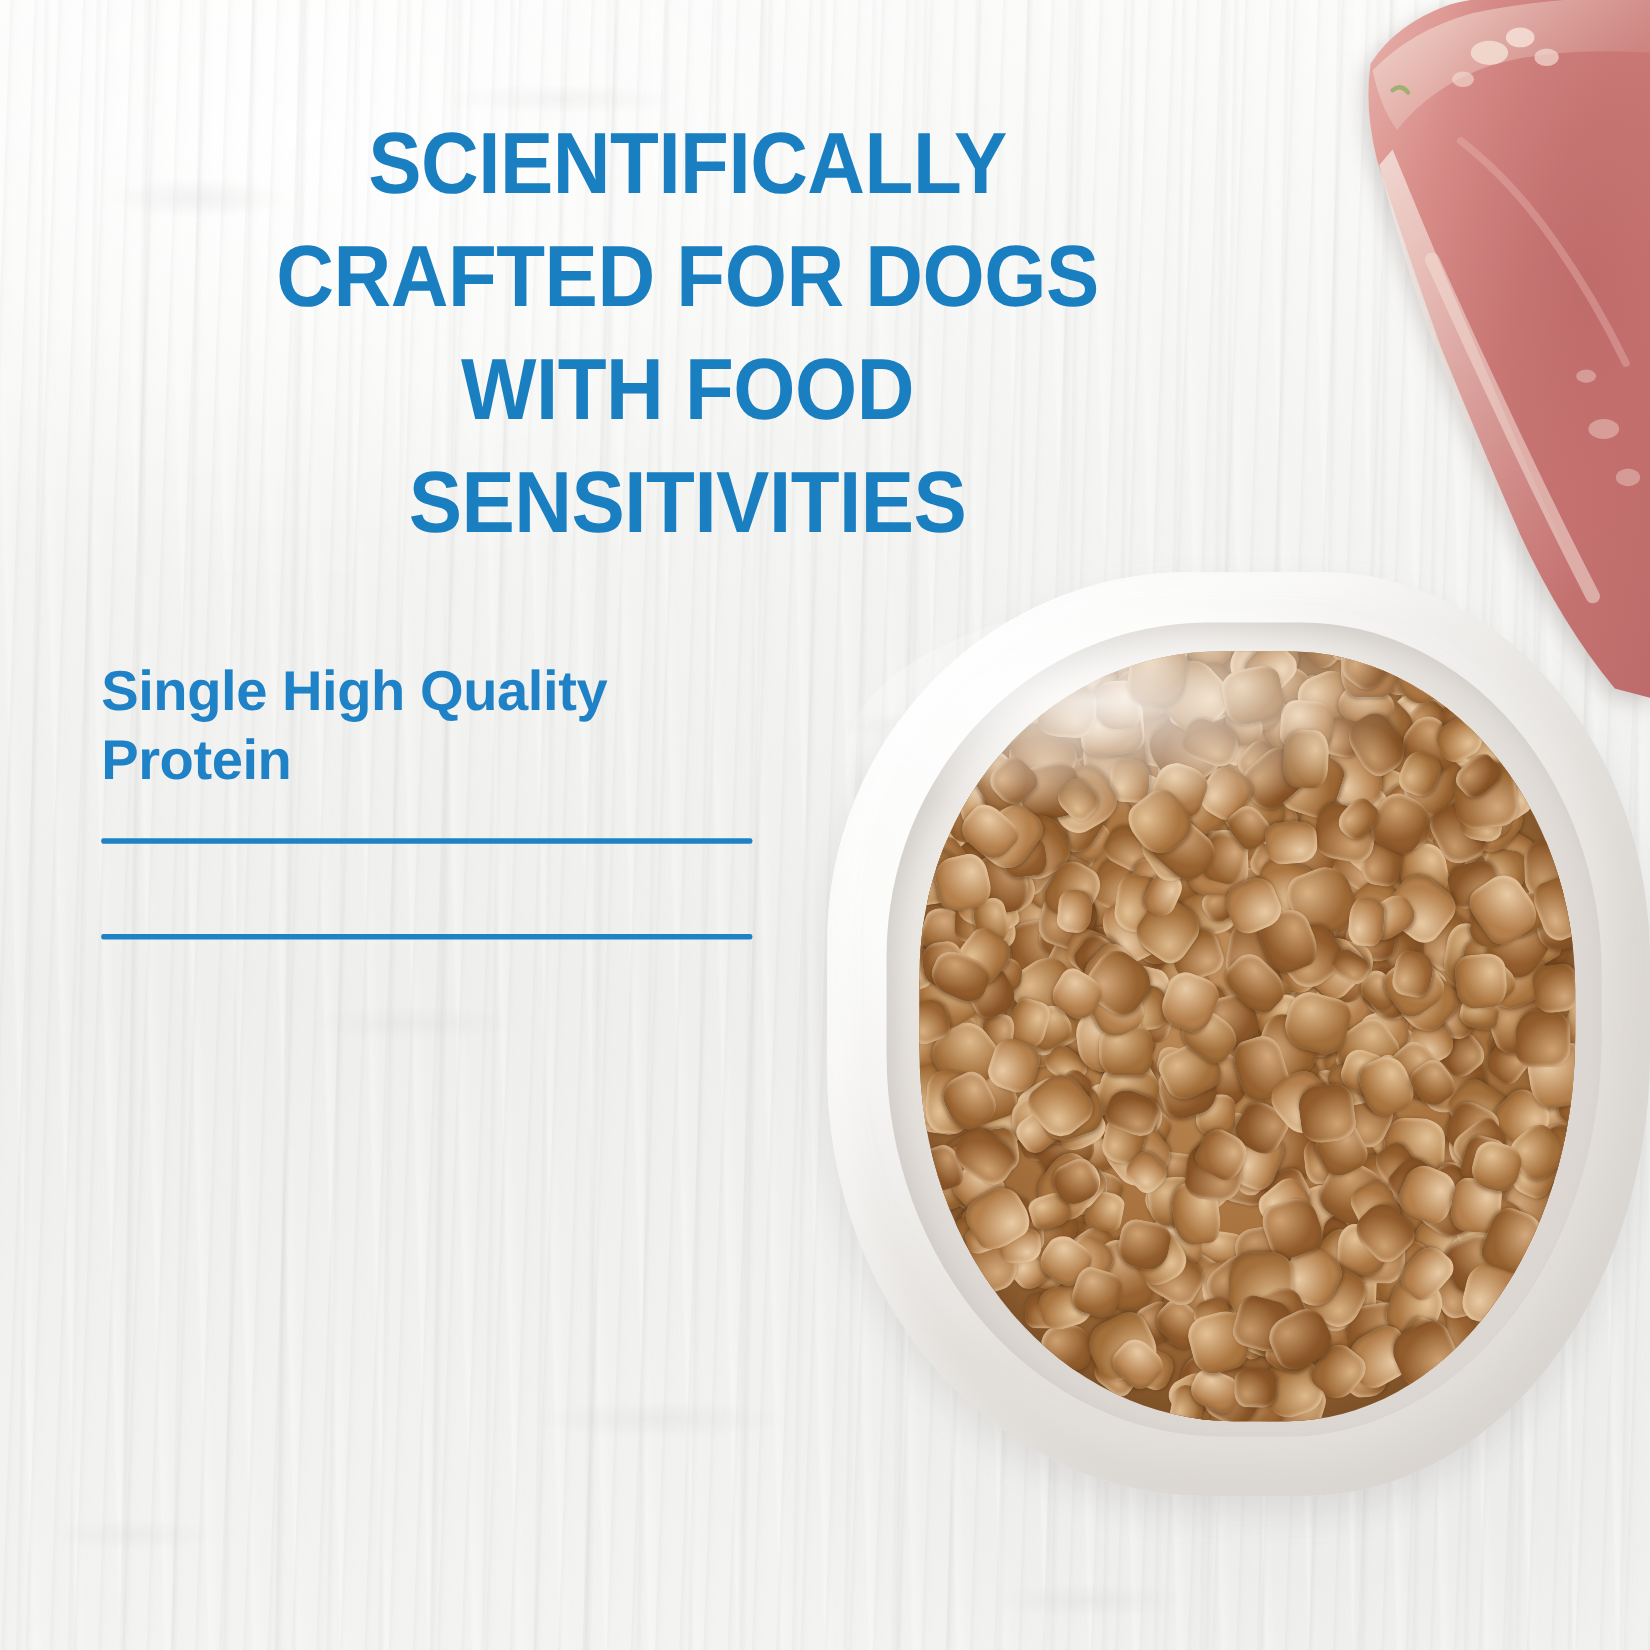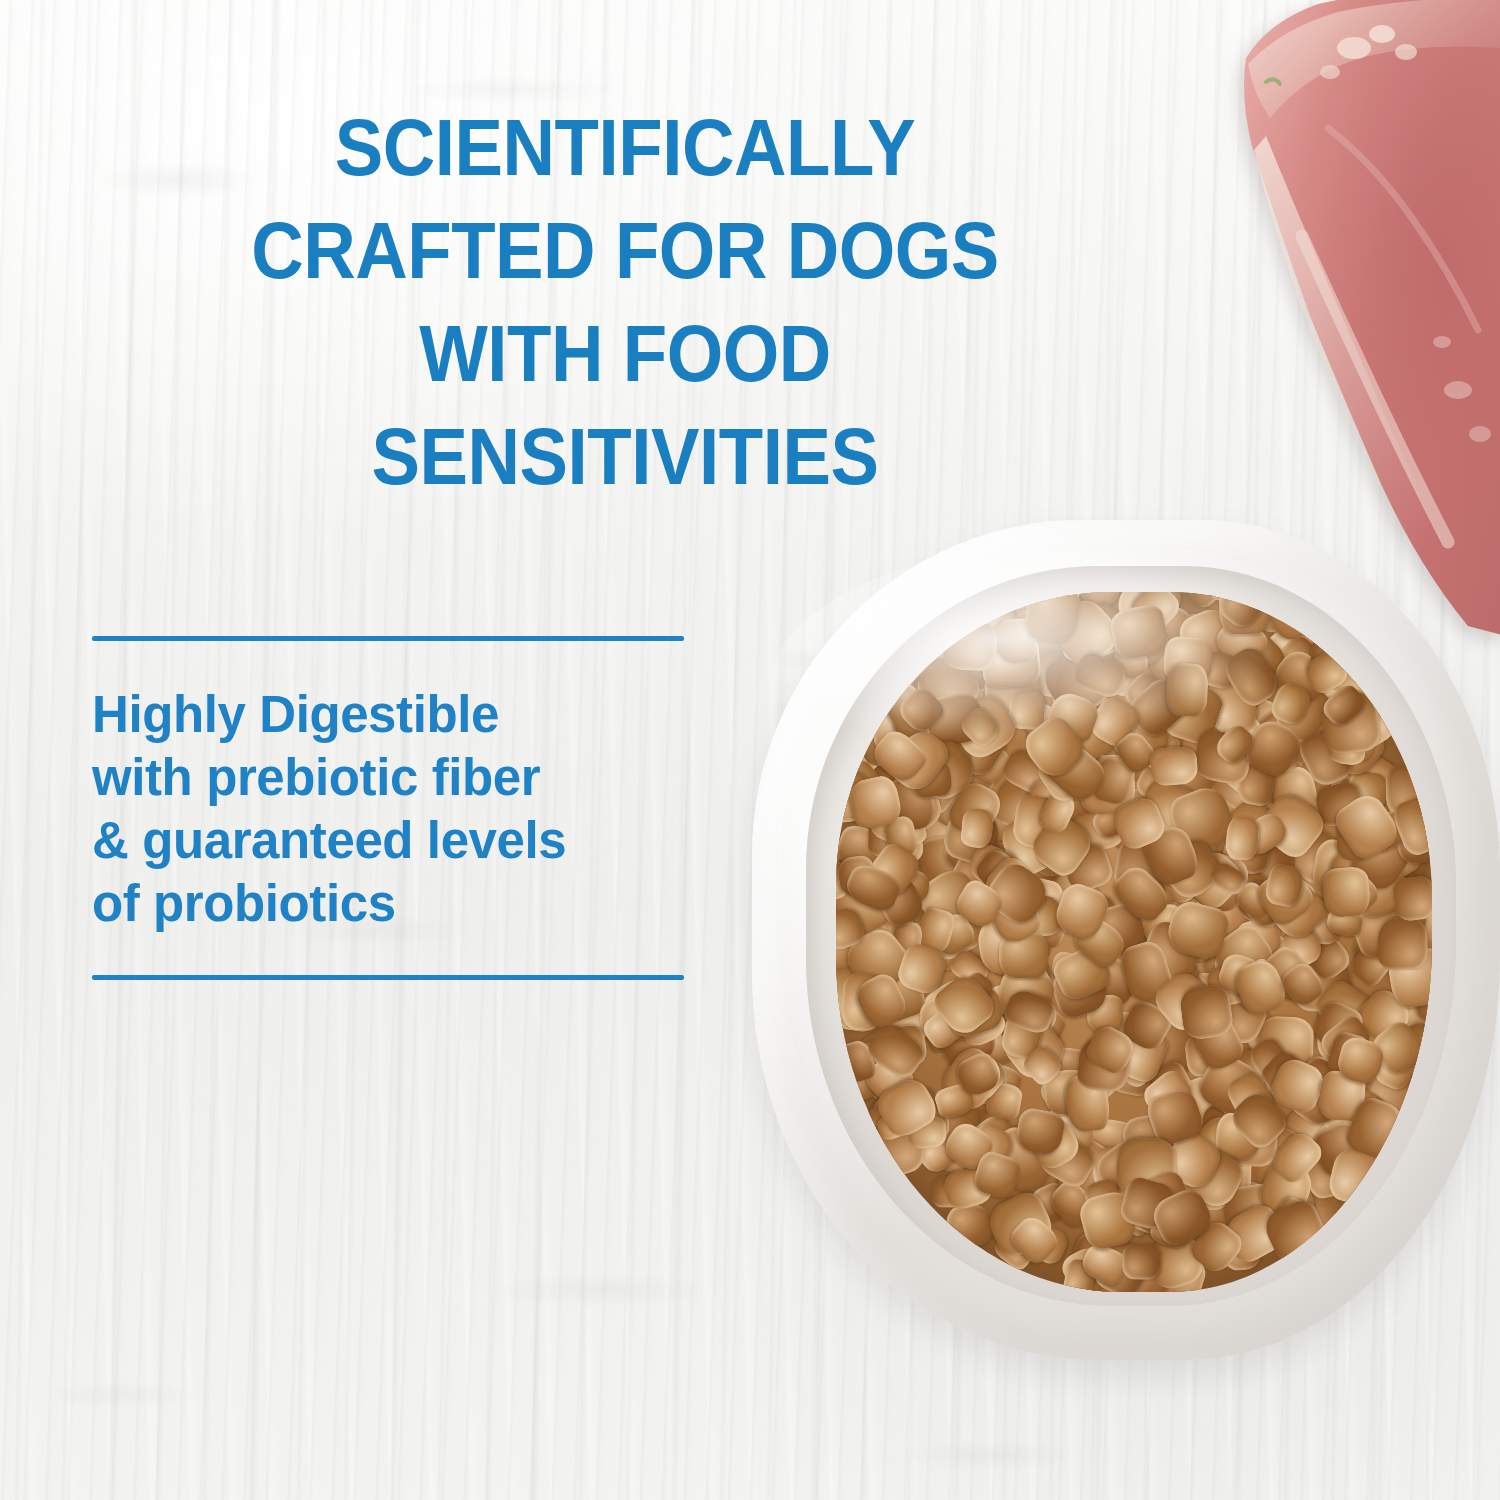--- a/index.html
+++ b/index.html
@@ -187,27 +187,25 @@
       <path d="M60,96 q8,-6 14,2" stroke="#8fae62" stroke-width="4" fill="none" opacity=".8" stroke-linecap="round"></path>
     </svg>
   </div>
 
   <div class="headline">SCIENTIFICALLY
 CRAFTED FOR DOGS
 WITH FOOD
 SENSITIVITIES</div>
 
   <div class="benefits">
+    <div class="benefit">Single High Quality
+Protein</div>
     <div class="gap-a"></div>
     <div class="divider"></div>
     <div class="gap-b"></div>
-    <div class="benefit">Highly Digestible
-with prebiotic fiber
-&amp; guaranteed levels
-of probiotics</div>
     <div class="gap-a"></div>
     <div class="divider"></div>
     <div class="gap-b"></div>
   </div>
 
   <div class="bowl-shadow"></div>
   <div class="bowl"></div>
   <div class="bowl-inner"></div>
   <div class="kibble-bed" id="kibbleBed">
       <div class="kibble" style="left: 69.2px; top: 247px; width: 52.6px; height: 51.4px; transform: rotate(327.3deg); background: radial-gradient(70% 66% at 34% 30%, rgb(199, 154, 106) 0%, rgb(138, 85, 39) 86%), linear-gradient(rgba(255, 245, 225, 0.22), rgba(70, 40, 12, 0.3)); border-radius: 39% 42% 36% 38% / 42% 35% 43% 41%;"></div>

